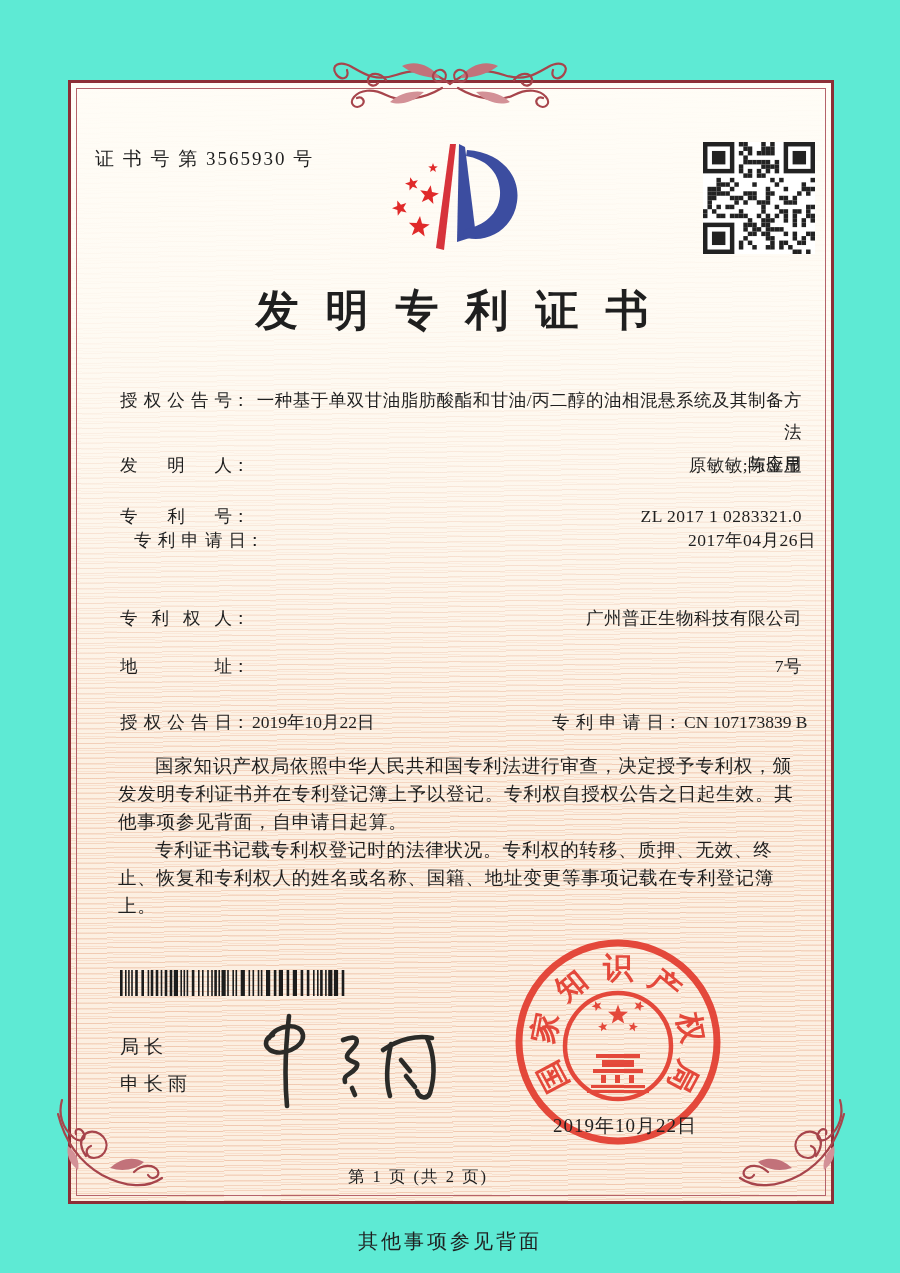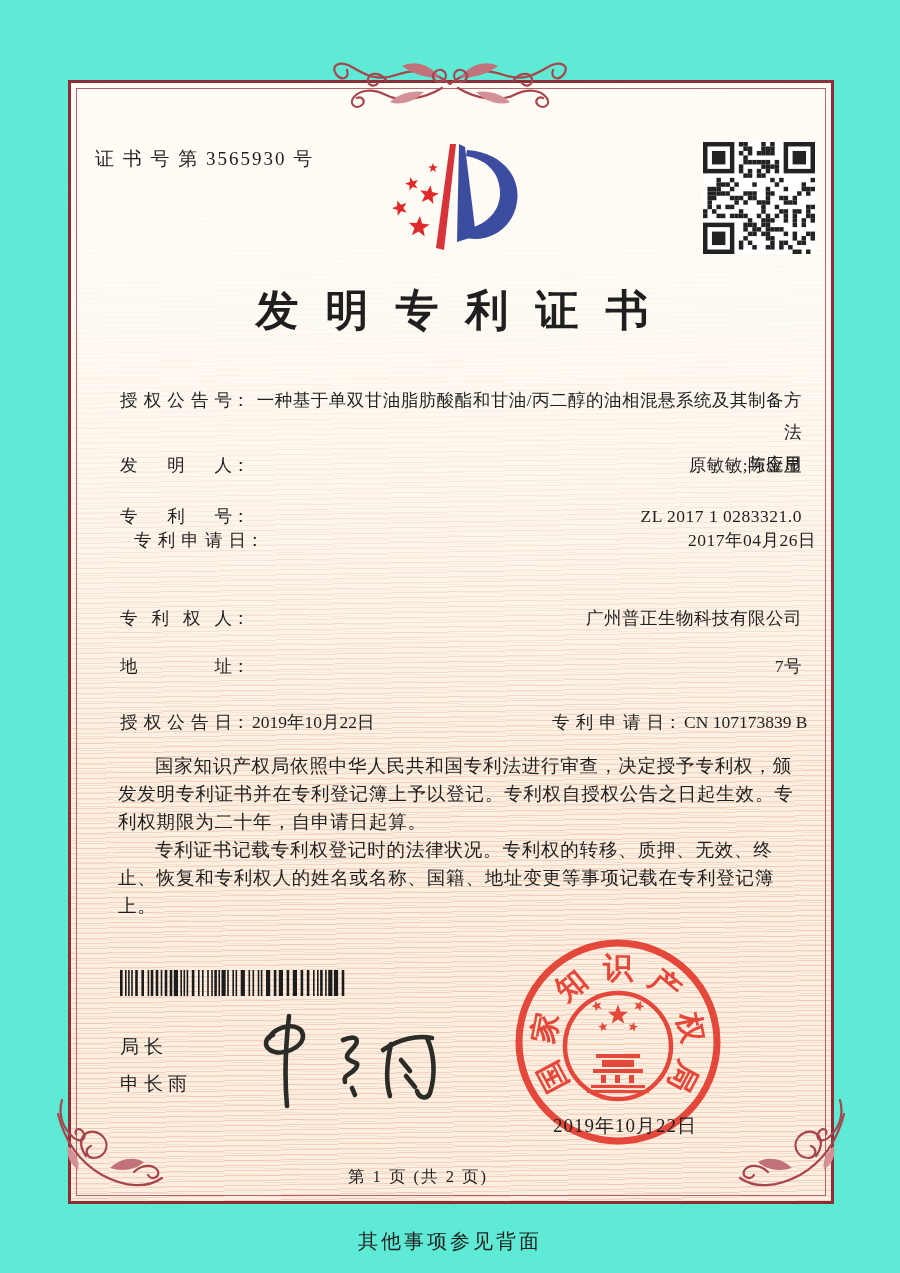--- a/index.html
+++ b/index.html
@@ -318,21 +318,21 @@
     <span class="flabel">专利权人</span><span class="fcolon">：</span><span class="fvalue">广州普正生物科技有限公司</span>
   </div>
   <div class="row" style="top:650px;">
     <span class="flabel">地址</span><span class="fcolon">：</span><span class="fvalue"><span class="vline">7号</span></span>
   </div>
   <div class="row row2col" style="top:706px;">
     <span class="flabel">授权公告日</span><span class="fcolon">：</span><span style="display:inline-block;width:200px;">2019年10月22日</span><span class="flabel flabel2">专利申请日</span><span class="fcolon">：</span><span>CN 107173839 B</span>
   </div>
 
   <div class="paras">
-    <p>国家知识产权局依照中华人民共和国专利法进行审查，决定授予专利权，颁发发明专利证书并在专利登记簿上予以登记。专利权自授权公告之日起生效。专利权期限为二十年，自申请日起算。</p>
+    <p>国家知识产权局依照中华人民共和国专利法进行审查，决定授予专利权，颁发发明专利证书并在专利登记簿上予以登记。专利权自授权公告之日起生效。其他事项参见背面，自申请日起算。</p>
     <p>专利证书记载专利权登记时的法律状况。专利权的转移、质押、无效、终止、恢复和专利权人的姓名或名称、国籍、地址变更等事项记载在专利登记簿上。</p>
   </div>
 
   <svg class="barcode" id="barcode" viewBox="0 0 228 26" preserveAspectRatio="none">
       <rect x="0" y="0" width="2.6" height="26" fill="#1c1c1c"></rect>
       <rect x="5" y="0" width="1.6" height="26" fill="#1c1c1c"></rect>
       <rect x="8.1" y="0" width="1.6" height="26" fill="#1c1c1c"></rect>
       <rect x="11.2" y="0" width="1.6" height="26" fill="#1c1c1c"></rect>
       <rect x="15.2" y="0" width="2.6" height="26" fill="#1c1c1c"></rect>
       <rect x="21.4" y="0" width="2.6" height="26" fill="#1c1c1c"></rect>

